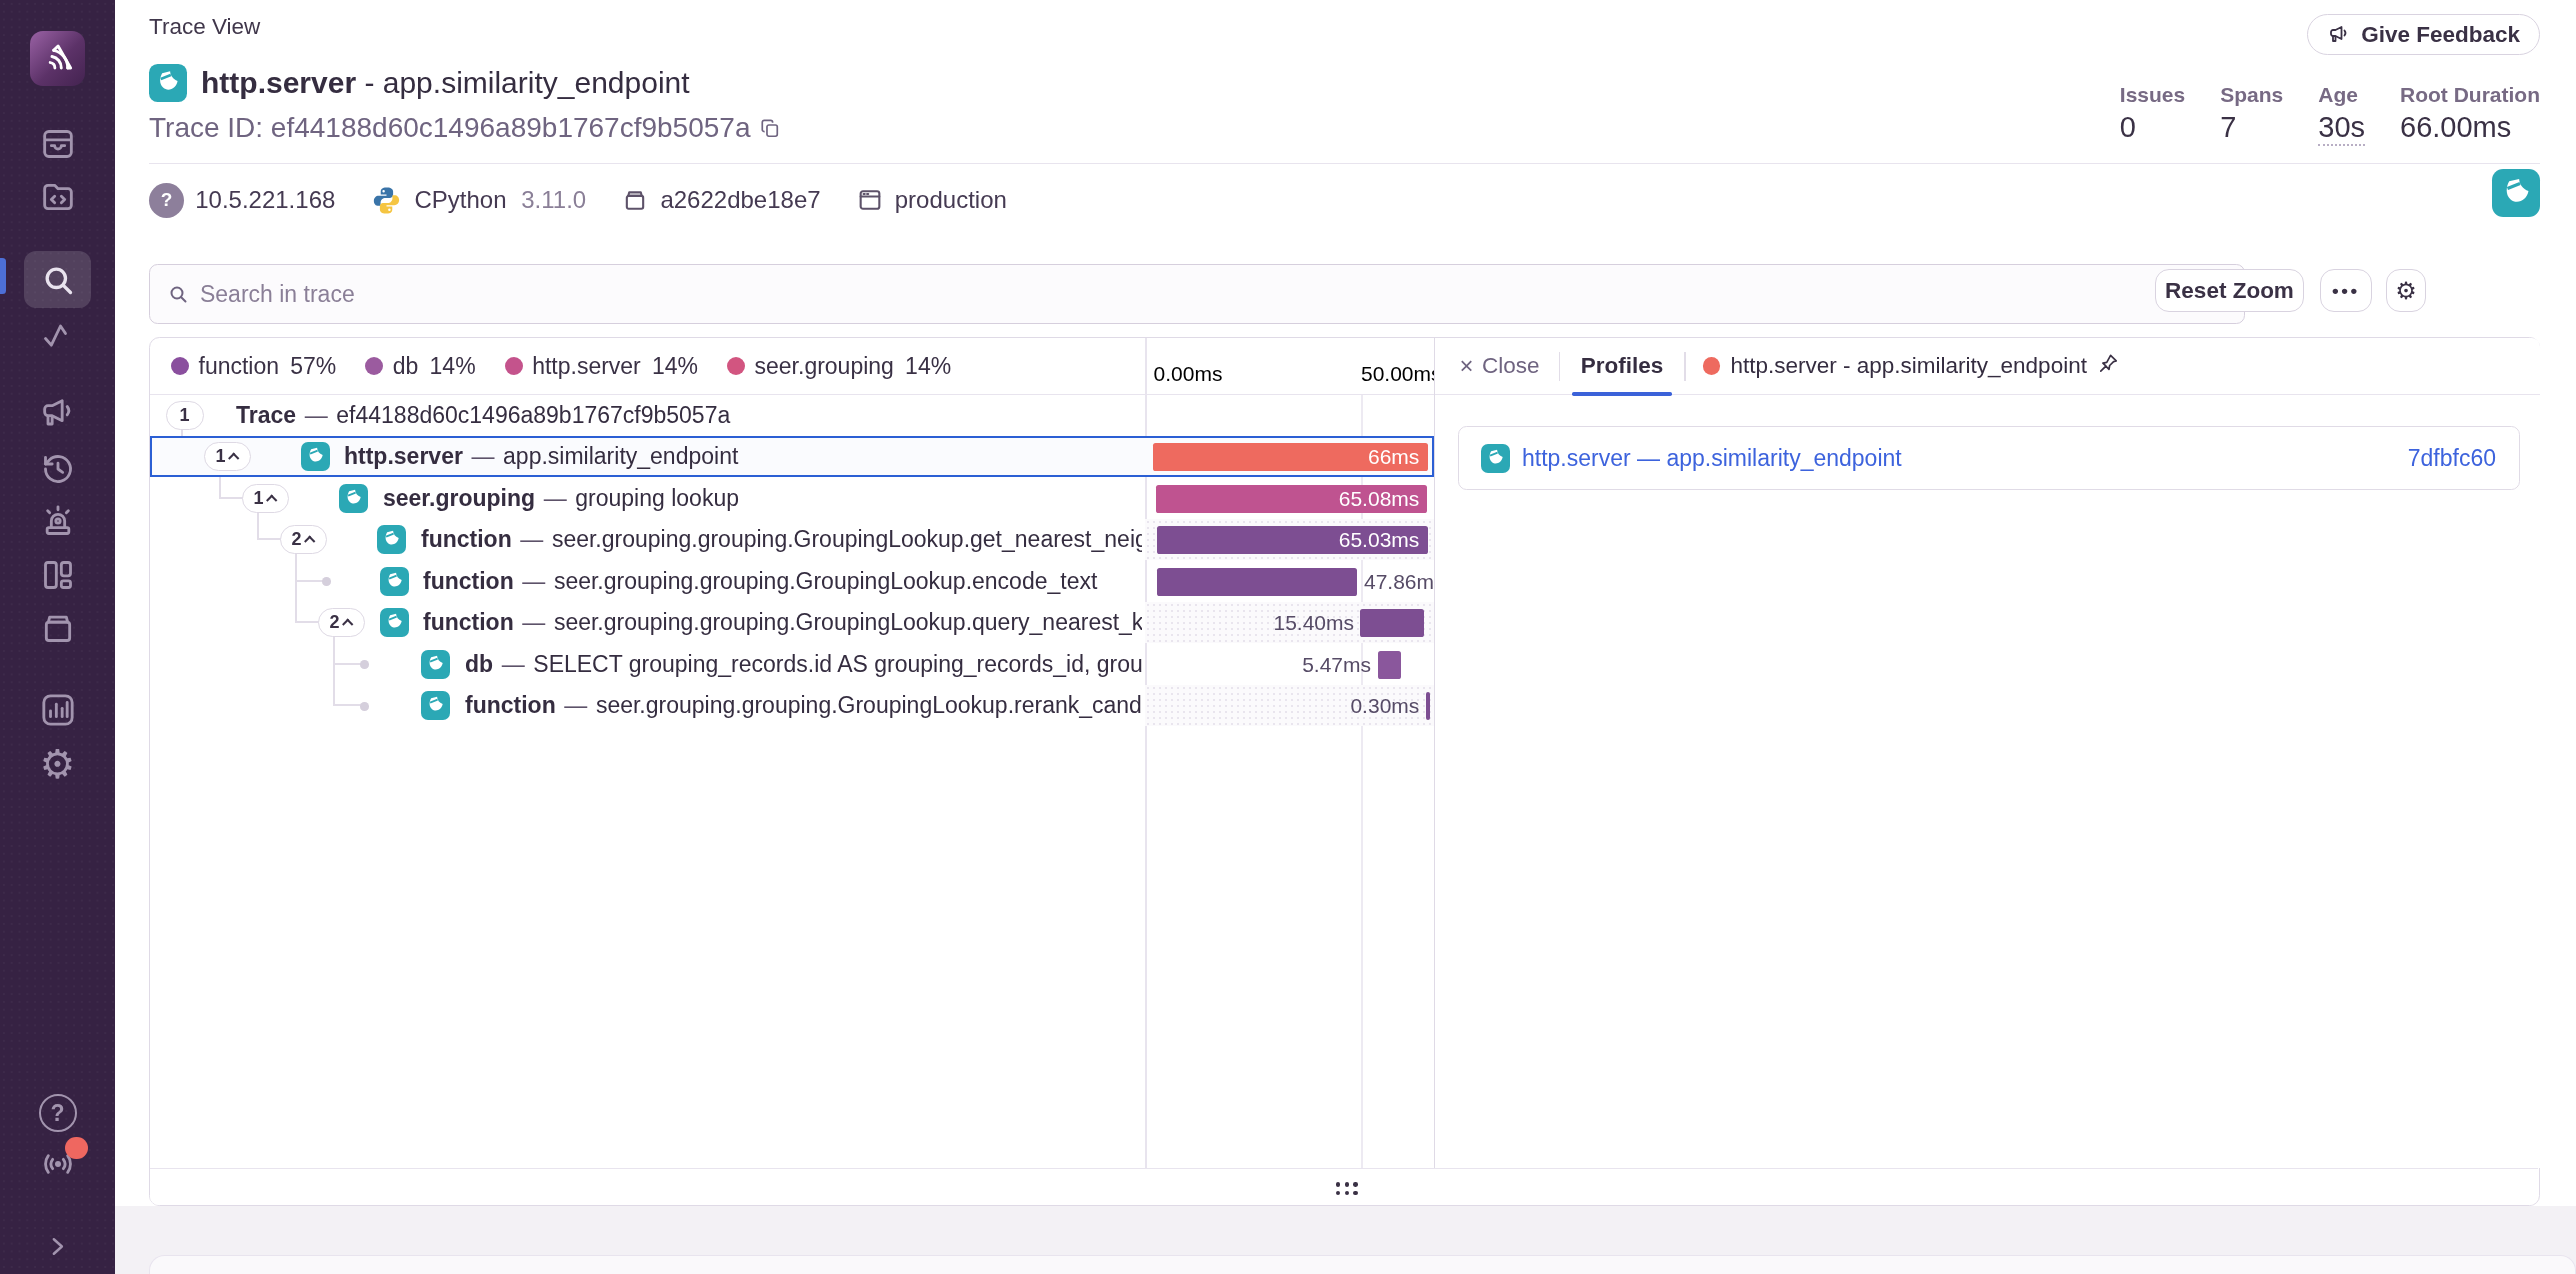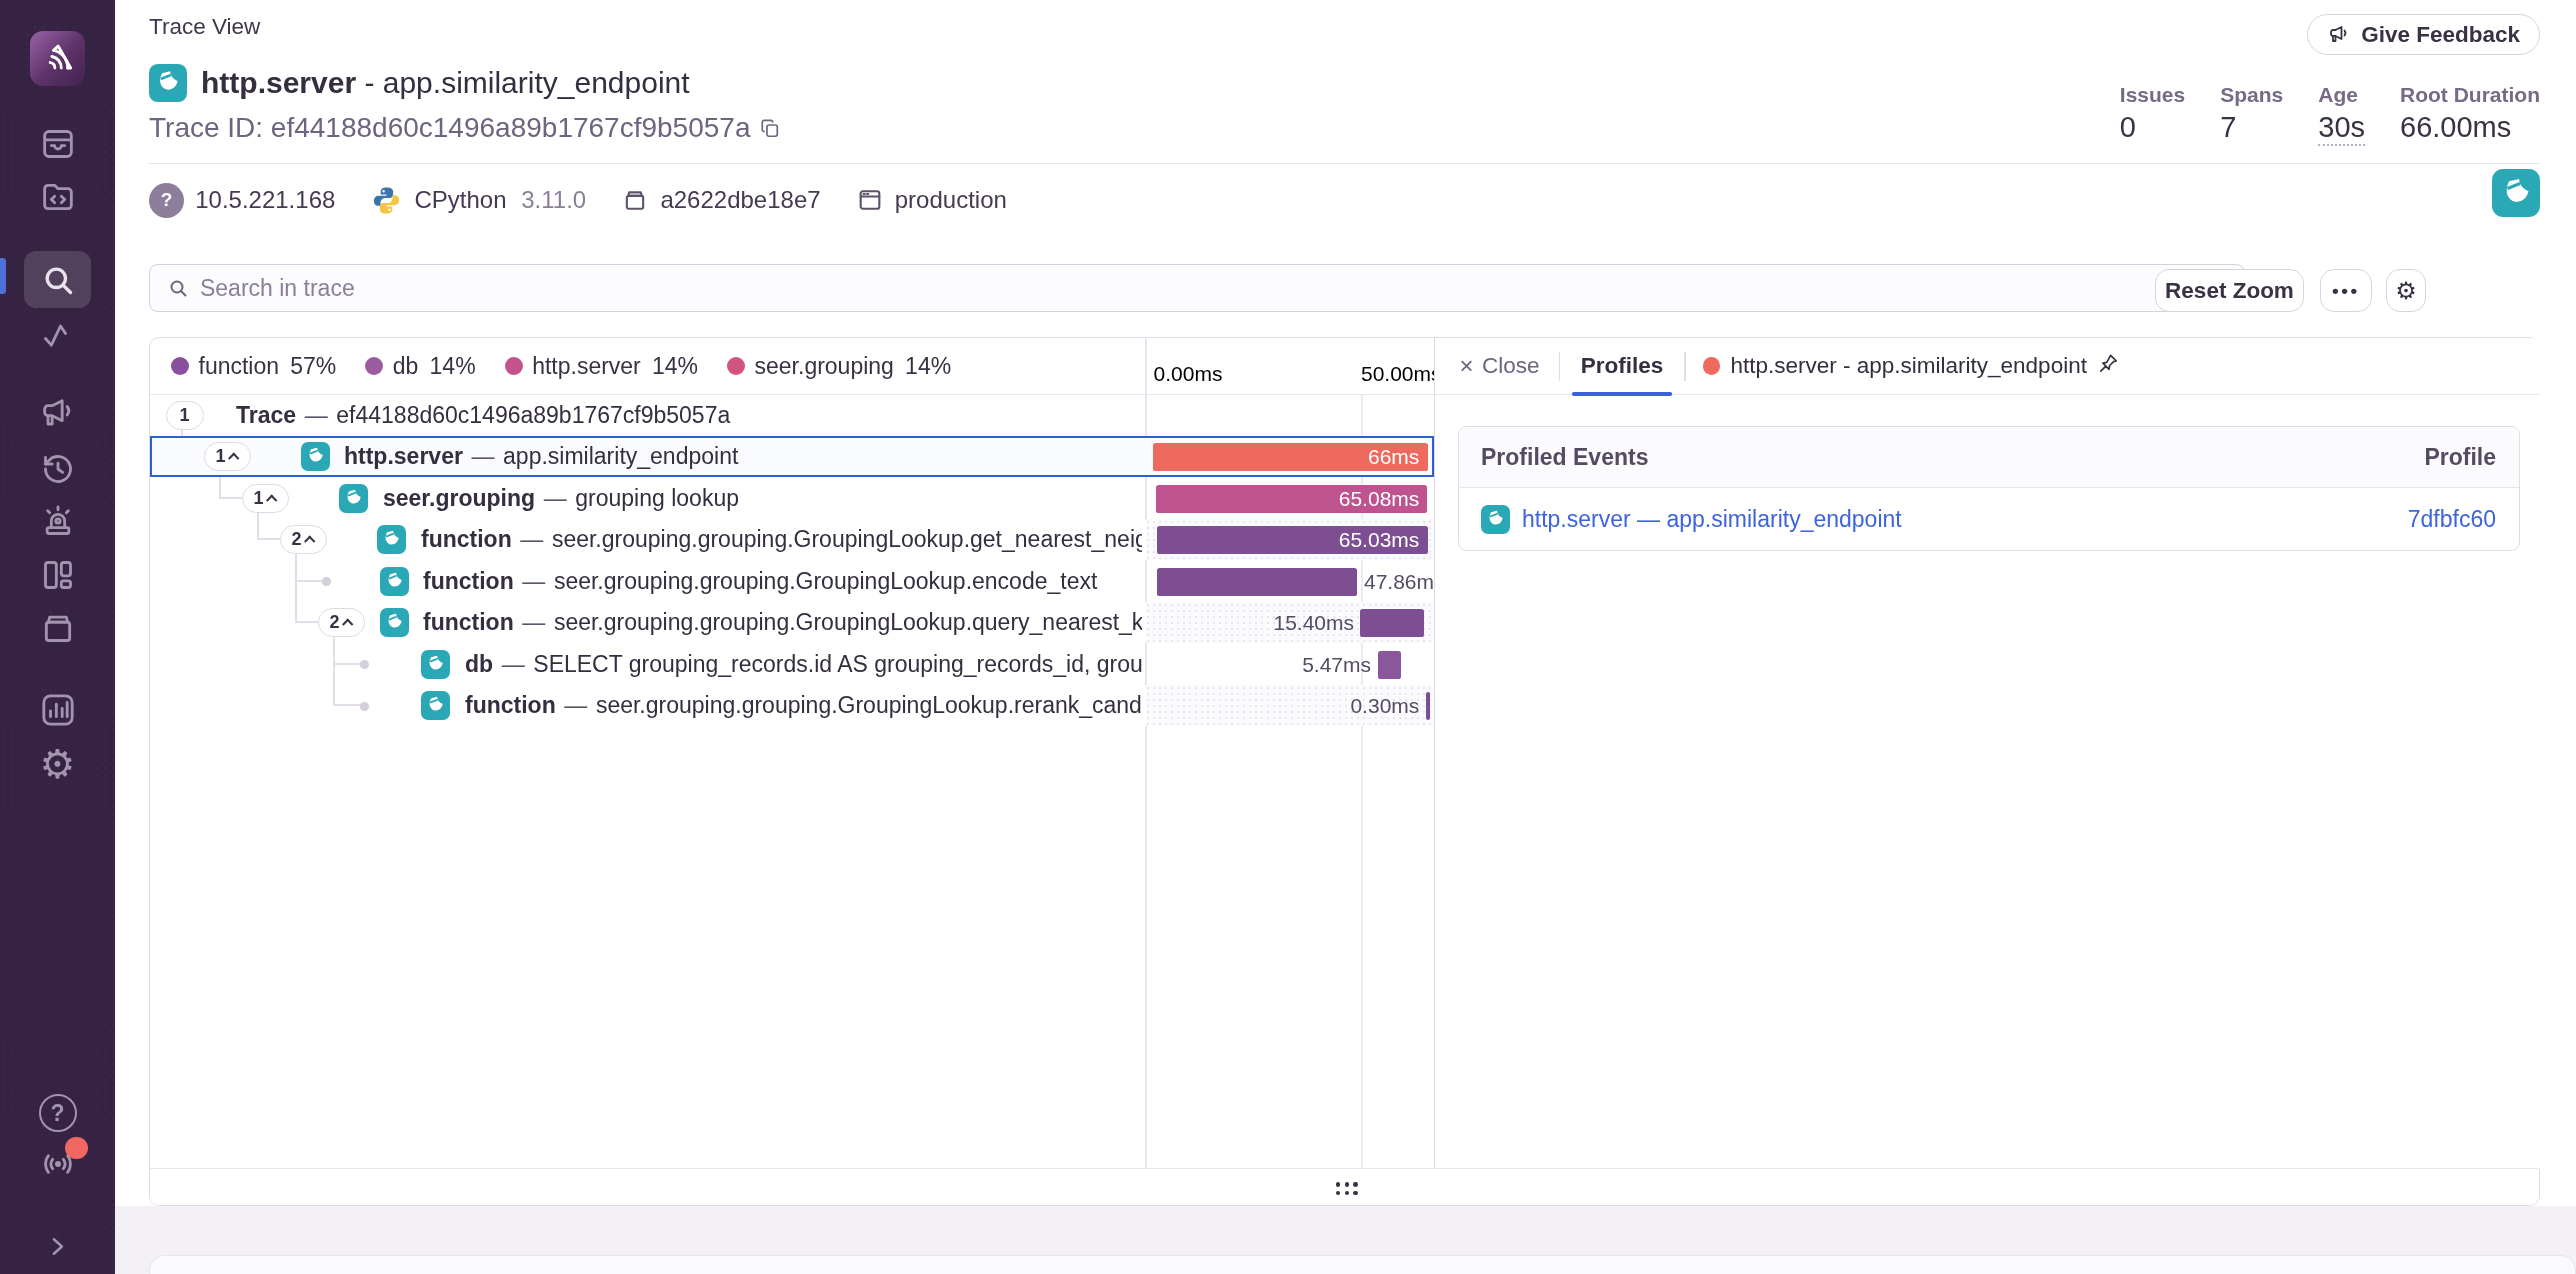--- a/index.html
+++ b/index.html
@@ -51,21 +51,21 @@
   .meta-row { position:absolute; left:34px; top:175px; height:50px; display:flex; align-items:center; gap:35px;
     font-size:24px; color:#453a52; }
   .meta-item { display:flex; align-items:center; gap:11.2px; }
   .meta-item svg { stroke:#5d5269; fill:none; stroke-width:1.8; stroke-linecap:round; stroke-linejoin:round; }
   .q-avatar { width:35px; height:35px; border-radius:50%; background:#8d7f9b; color:#fff; font-size:19px;
     font-weight:700; display:flex; align-items:center; justify-content:center; }
   .ver { color:#8a7f97; margin-left:3.5px; }
   .seer-tile-lg { position:absolute; top:169px; right:36px; width:48px; height:48px; border-radius:11.2px;
     background:#2ba8b5; display:flex; align-items:center; justify-content:center; }
 
-  .searchbar { position:absolute; left:34px; top:264px; width:2096px; height:48px; background:#fcfbfd;
+  .searchbar { position:absolute; left:34px; top:264px; width:2096px; height:60px; background:#fcfbfd;
     border:1.7px solid #d6cfdd; border-radius:8.6px; display:flex; align-items:center; padding:0 15.6px; gap:10.4px; }
   .searchbar input { border:none; outline:none; background:transparent; font-size:23px; flex:1;
     font-family:"Liberation Sans",sans-serif; color:#40374b; }
   .searchbar input::placeholder { color:#8a7f97; }
   .tbtn { position:absolute; top:269px; height:43px; background:#fff; border:1.7px solid #d9d3e0;
     border-radius:14px; display:flex; align-items:center; justify-content:center;
     font-size:22.5px; font-weight:700; color:#3a3145; }
   .btn-reset { right:272px; width:149px; }
   .btn-more  { right:204px; width:52px; letter-spacing:2.6px; font-size:19px; }
   .btn-gear  { right:150px; width:40px; font-size:24px; font-weight:400; }
@@ -618,24 +618,20 @@
           <span>http.server - app.similarity_endpoint</span>
           <span class="pin-btn">
             <svg width="22.5" height="22.5" viewBox="0 0 24 24">
               <path d="M14.5 3.5l6 6-2.8.7-4.2 4.2-.7 4.1-3.4-3.4L4 20.5l5.6-5.4-3.3-3.3 4.1-.8z"></path>
             </svg>
           </span>
         </span>
       </div>
 
       <div class="card">
-        <div class="card-head">
-          <span>Profiled Events</span>
-          <span>Profile</span>
-        </div>
         <div class="card-row">
           <span class="lft">
             <span class="mini-seer">
               <svg width="21" height="21" viewBox="0 0 24 24">
                   <use href="#seer-horn"></use>
                 </svg>
               </span>
             <a class="link" style="cursor:pointer">http.server — app.similarity_endpoint</a>
           </span>
           <a class="link" style="cursor:pointer">7dfbfc60</a>

